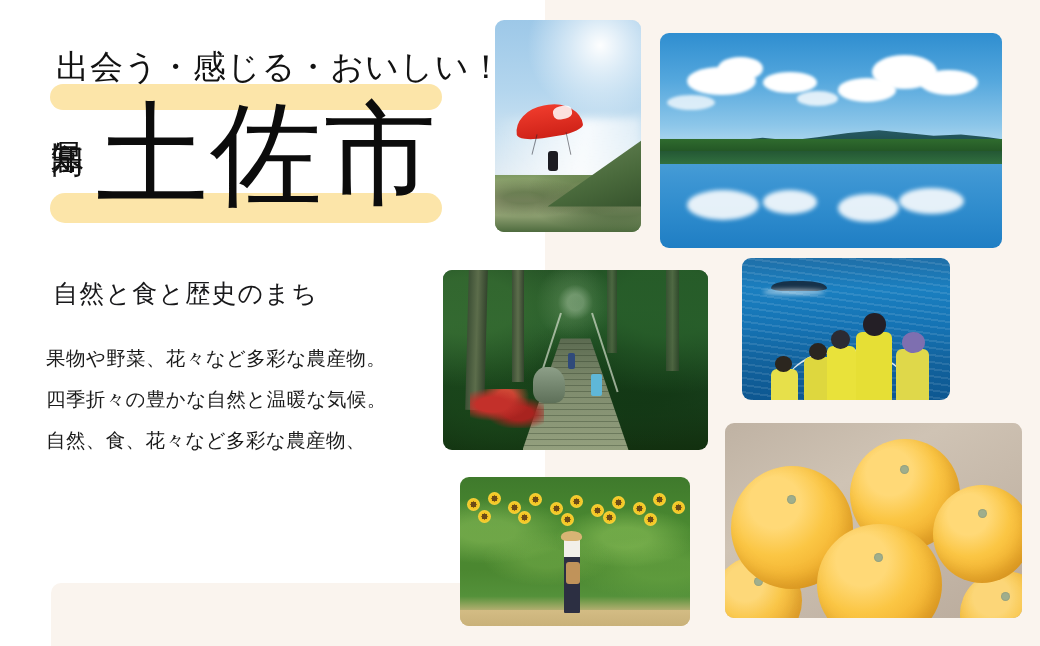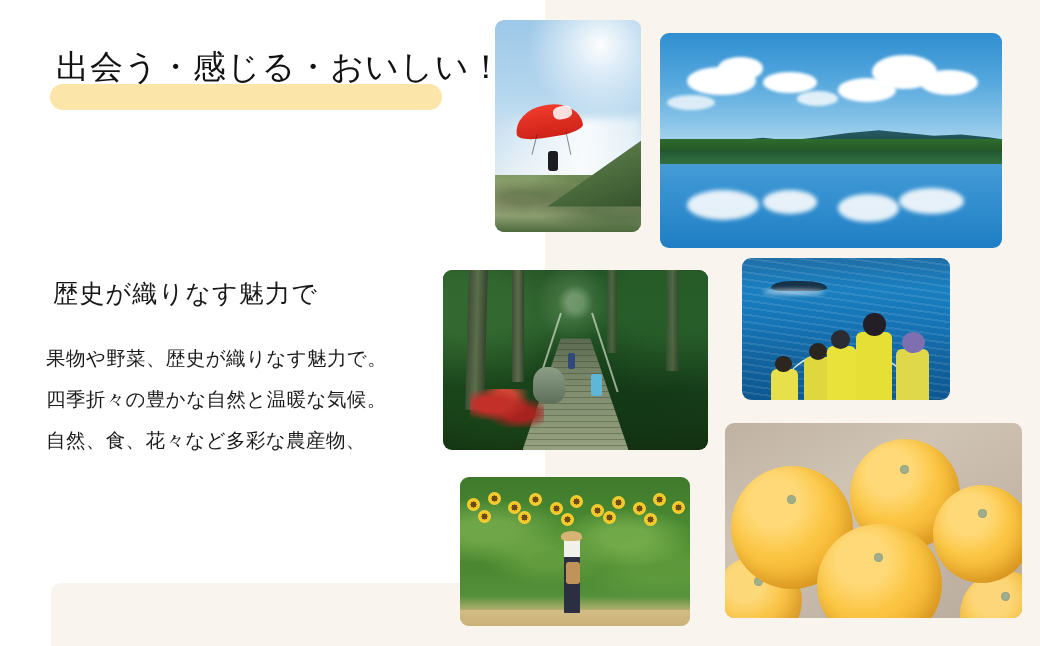--- a/index.html
+++ b/index.html
@@ -331,25 +331,30 @@
 <div id="bg-panel-right"></div>
 <div id="bg-panel-bottomleft"></div>
 
 <div id="left-col">
 
   <div id="tagline-wrap">
     <div id="tagline-marker"></div>
     <div id="tagline">出会う・感じる・おいしい！</div>
   </div>
 
-
-  <div id="subtitle">歴史が織りなす魅力で</div>
+  <div id="title-wrap">
+    <div id="title-marker"></div>
+    <div id="pref-vertical">高知県</div>
+    <div id="city-name">土佐市</div>
+  </div>
+
+  <div id="subtitle">自然と食と歴史のまち</div>
 
   <div id="body-copy">
-    <div class="line">果物や野菜、歴史が織りなす魅力で。</div>
+    <div class="line">果物や野菜、花々など多彩な農産物。</div>
     <div class="line">四季折々の豊かな自然と温暖な気候。</div>
     <div class="line">自然、食、花々など多彩な農産物、</div>
   </div>
 </div>
 
 <div class="photo" id="photo-paraglider">
   <div class="sky"></div>
     <div class="cloudband"></div>
   <div class="ground"></div>
     <div class="ridge"></div>

